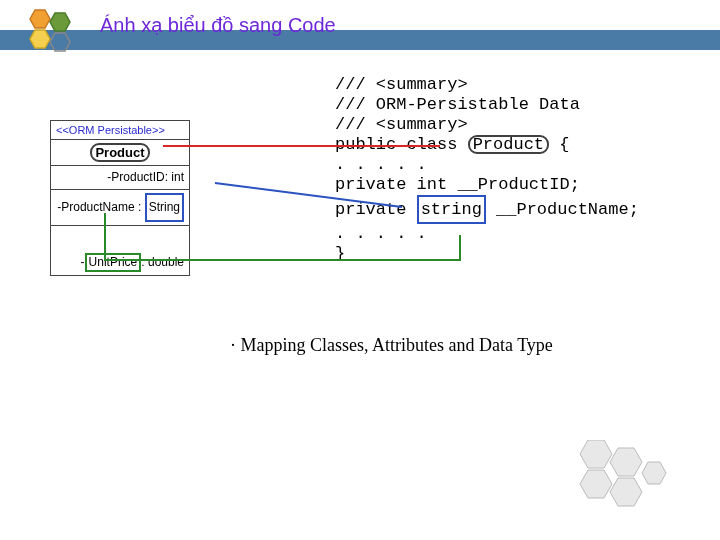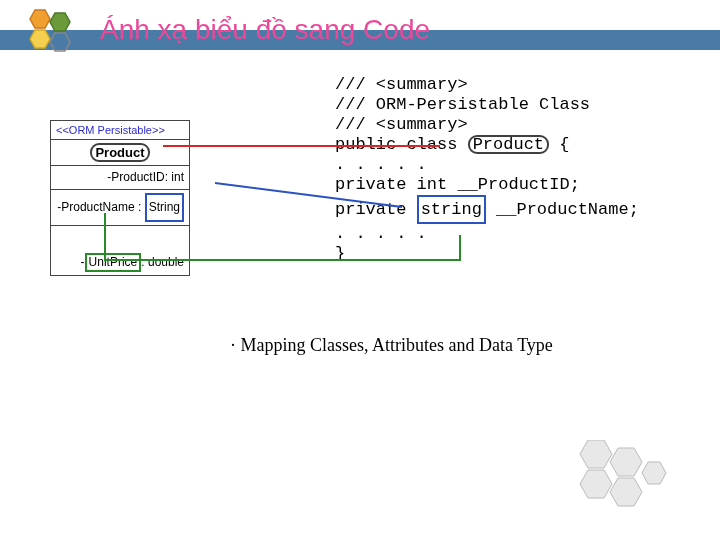--- a/index.html
+++ b/index.html
@@ -23,22 +23,22 @@
     position: absolute;
     left: 18px;
     top: 8px;
     width: 70px;
     height: 50px;
   }
   .title {
     position: absolute;
     left: 100px;
     top: 14px;
-    font-size: 28px;
-    color: #ec4899;
+    font-size: 20px;
+    color: #6d28d9;
     font-family: Arial, sans-serif;
   }
   .uml-box {
     position: absolute;
     left: 50px;
     top: 120px;
     width: 140px;
     border: 1px solid #444;
     background: #fff;
     font-family: Arial, sans-serif;
@@ -146,21 +146,21 @@
       <span>-ProductName : </span><span class="hl-blue-box">String</span>
     </div>
     <div class="uml-attr">
       <span>-</span><span class="hl-green-box">UnitPrice</span><span>: double</span>
     </div>
   </div>
 </div>
 
 <div class="code-block">
   <div class="code-line">/// &lt;summary&gt;</div>
-  <div class="code-line">/// ORM-Persistable Class</div>
+  <div class="code-line">/// ORM-Persistable Data</div>
   <div class="code-line">/// &lt;summary&gt;</div>
   <div class="code-line"><span>public class </span><span class="hl-red-oval">Product</span><span> {</span></div>
   <div class="code-line">. . . . .</div>
   <div class="code-line">private int __ProductID;</div>
   <div class="code-line"><span>private </span><span class="hl-blue-box">string</span><span> __ProductName;</span></div>
   <div class="code-line">. . . . .</div>
   <div class="code-line">}</div>
 </div>
 
 <svg class="connector">

